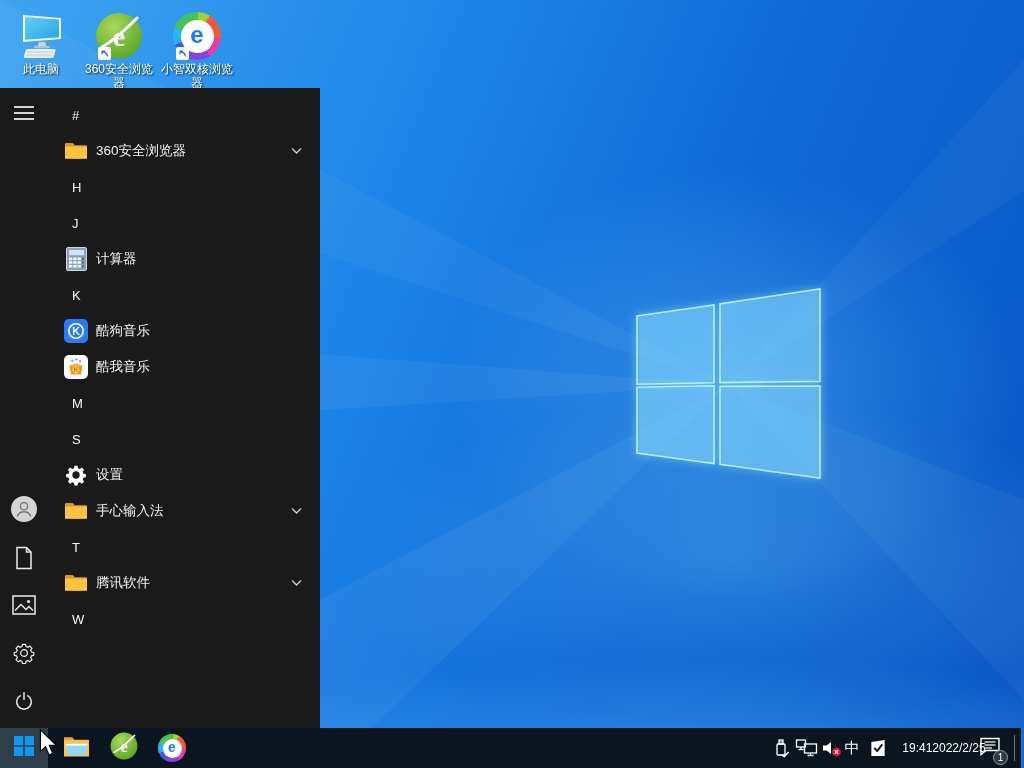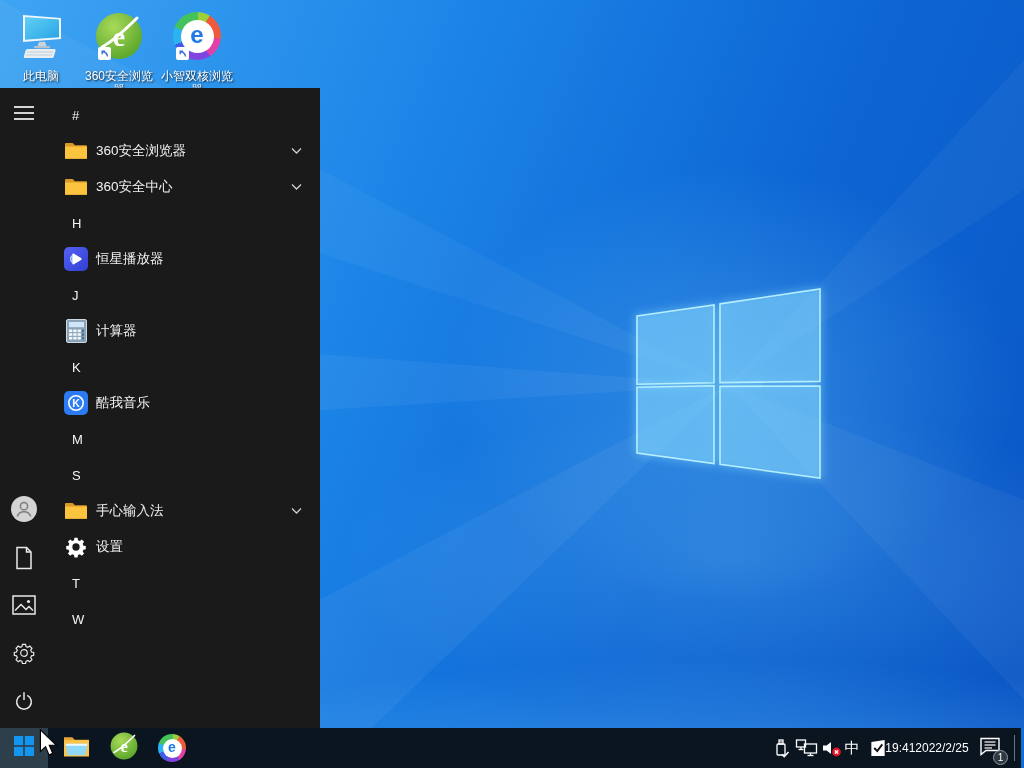--- a/index.html
+++ b/index.html
@@ -13,21 +13,21 @@
       radial-gradient(ellipse 760px 150px at 700px 766px, rgba(110,200,255,.40), transparent 72%),
       radial-gradient(ellipse 420px 320px at 732px 385px, rgba(130,215,255,.30), transparent 68%),
       linear-gradient(112deg, #3fa4f2 0%, #1d86e8 34%, #0d66d4 66%, #0a55c4 100%);
   }
   #wallpaper svg { position:absolute; inset:0; }
 
   
   #desktop-icons { position:absolute; left:2px; top:4px; display:flex; z-index:2; }
   .desk-icon { width:78px; display:flex; flex-direction:column; align-items:center; cursor:default; }
   .desk-icon .ic { height:56px; display:flex; align-items:flex-end; justify-content:center; position:relative; }
-  .desk-icon .lbl { margin-top:9px; font-size:12px; line-height:14px; text-align:center;
+  .desk-icon .lbl { margin-top:2px; font-size:12px; line-height:14px; text-align:center;
     color:#fff; text-shadow:1px 1px 2px rgba(0,0,0,.85); max-width:76px; word-break:break-all; }
   .sc-badge { position:absolute; left:3px; bottom:0; width:13px; height:13px; background:#fff;
     border-radius:2px; display:flex; align-items:center; justify-content:center; }
   .xz-outer { width:48px; height:48px; border-radius:50%;
     background:conic-gradient(from 320deg, #45c25c 0 12%, #9ccf3a 12% 20%, #f05a3c 20% 38%,
       #e040a8 38% 52%, #8044e0 52% 68%, #3f5be8 68% 80%, #2bb3f0 80% 92%, #45c25c 92% 100%);
     display:flex; align-items:center; justify-content:center; }
   .xz-inner { width:33px; height:33px; border-radius:50%; background:#fff; color:#1e7ae8;
     font-size:24px; font-weight:bold; display:flex; align-items:center; justify-content:center; padding-bottom:3px; }
   .xz-small .xz-outer { width:28px; height:28px; }
@@ -203,52 +203,22 @@
             <rect x="1" y="5.4" width="22" height="12.4" rx="0.8" fill="#fcc33f"></rect>
           </svg>
         </span>
         <span class="lbl">360安全浏览器</span>
         <span class="chev">
           <svg width="11" height="7" viewBox="0 0 11 7">
             <path d="M1 1l4.5 4.5L10 1" fill="none" stroke="#cfcfcf" stroke-width="1.3"></path>
           </svg>
         </span>
       </div>
-      <div class="row folder">
-        <span class="app-ic">
-          <svg width="24" height="20" viewBox="0 0 24 20">
-            <path d="M1 3.2c0-.7.5-1.2 1.2-1.2h6.4l2.4 2.3h10.8c.7 0 1.2.5 1.2 1.2v12.3H1z" fill="#d99a27"></path>
-            <rect x="1" y="5.4" width="22" height="12.4" rx="0.8" fill="#fcc33f"></rect>
-          </svg>
-        </span>
-        <span class="lbl">360安全中心</span>
-        <span class="chev">
-          <svg width="11" height="7" viewBox="0 0 11 7">
-            <path d="M1 1l4.5 4.5L10 1" fill="none" stroke="#cfcfcf" stroke-width="1.3"></path>
-          </svg>
-        </span>
-      </div>
       <div class="row header">
         <span class="lbl-h">H</span>
-      </div>
-      <div class="row app">
-        <span class="app-ic">
-          <svg width="24" height="24" viewBox="0 0 24 24">
-            <defs>
-              <linearGradient id="hx" x1="0" y1="0" x2="1" y2="1">
-                <stop offset="0" stop-color="#5561f2"></stop>
-                <stop offset="1" stop-color="#2f3fd4"></stop>
-              </linearGradient>
-            </defs>
-            <rect width="24" height="24" rx="5" fill="url(#hx)"></rect>
-            <path d="M9.4 7.8 16.4 12 9.4 16.2z" fill="#fff" stroke="#fff" stroke-width="2.4" stroke-linejoin="round"></path>
-            <path d="M7.6 9.2a5.2 5.2 0 0 0 0 5.6" stroke="#9fd4ff" stroke-width="1.5" fill="none" stroke-linecap="round"></path>
-          </svg>
-        </span>
-        <span class="lbl">恒星播放器</span>
       </div>
       <div class="row header">
         <span class="lbl-h">J</span>
       </div>
       <div class="row app">
         <span class="app-ic">
           <svg width="21" height="24" viewBox="0 0 21 24">
             <rect x="0.5" y="0.5" width="20" height="23" rx="1.5" fill="#8aa2b4" stroke="#cdd9e2" stroke-width="1"></rect>
             <rect x="3" y="3" width="15" height="5.2" fill="#cfe6fa"></rect>
             <g fill="#f4f8fb">
@@ -275,53 +245,82 @@
         <span class="lbl-h">K</span>
       </div>
       <div class="row app">
         <span class="app-ic">
           <svg width="24" height="24" viewBox="0 0 24 24">
             <rect width="24" height="24" rx="5" fill="#2d7bf4"></rect>
             <circle cx="12" cy="12" r="7.2" fill="none" stroke="#fff" stroke-width="1.6"></circle>
             <text x="12" y="16" font-size="10.5" font-weight="bold" fill="#fff" text-anchor="middle" font-family="Liberation Sans,sans-serif">K</text>
           </svg>
         </span>
+        <span class="lbl">酷狗音乐</span>
+      </div>
+      <div class="row app">
+        <span class="app-ic">
+          <svg width="24" height="24" viewBox="0 0 24 24">
+            <rect width="24" height="24" rx="5" fill="#fff"></rect>
+            <path d="M5.5 10.5h13L17 19.5H7z" fill="#f7941e"></path>
+            <path d="M5.5 10.5 12 12.6l6.5-2.1L12 8.4z" fill="#fbb03c"></path>
+            <circle cx="12" cy="15" r="3.4" fill="#ffd64d"></circle>
+            <text x="12" y="17.4" font-size="6.5" font-weight="bold" fill="#e8641c" text-anchor="middle" font-family="Liberation Sans,sans-serif">K</text>
+            <circle cx="8.3" cy="5.8" r="1.2" fill="#37c6f4"></circle>
+            <circle cx="12.3" cy="4.4" r="1" fill="#3b6ff0"></circle>
+            <circle cx="16" cy="6.2" r="1.1" fill="#f066a8"></circle>
+          </svg>
+        </span>
         <span class="lbl">酷我音乐</span>
       </div>
       <div class="row header">
         <span class="lbl-h">M</span>
       </div>
       <div class="row header">
         <span class="lbl-h">S</span>
+      </div>
+      <div class="row app">
+        <span class="app-ic">
+          <svg width="22" height="22" viewBox="0 0 24 24">
+            <path fill="#fff" d="M10.3 2h3.4l.5 2.6 2 .8 2.2-1.5 2.4 2.4-1.5 2.2.8 2 2.6.5v3.4l-2.6.5-.8 2 1.5 2.2-2.4 2.4-2.2-1.5-2 .8-.5 2.6h-3.4l-.5-2.6-2-.8-2.2 1.5-2.4-2.4 1.5-2.2-.8-2-2.6-.5v-3.4l2.6-.5.8-2-1.5-2.2 2.4-2.4 2.2 1.5 2-.8z"></path>
+            <circle cx="12" cy="12" r="4" fill="#1a1a1a"></circle>
+          </svg>
+        </span>
+        <span class="lbl">设置</span>
       </div>
       <div class="row folder">
         <span class="app-ic">
           <svg width="24" height="20" viewBox="0 0 24 20">
             <path d="M1 3.2c0-.7.5-1.2 1.2-1.2h6.4l2.4 2.3h10.8c.7 0 1.2.5 1.2 1.2v12.3H1z" fill="#d99a27"></path>
             <rect x="1" y="5.4" width="22" height="12.4" rx="0.8" fill="#fcc33f"></rect>
           </svg>
         </span>
         <span class="lbl">手心输入法</span>
         <span class="chev">
           <svg width="11" height="7" viewBox="0 0 11 7">
             <path d="M1 1l4.5 4.5L10 1" fill="none" stroke="#cfcfcf" stroke-width="1.3"></path>
           </svg>
         </span>
       </div>
-      <div class="row app">
-        <span class="app-ic">
-          <svg width="22" height="22" viewBox="0 0 24 24">
-            <path fill="#fff" d="M10.3 2h3.4l.5 2.6 2 .8 2.2-1.5 2.4 2.4-1.5 2.2.8 2 2.6.5v3.4l-2.6.5-.8 2 1.5 2.2-2.4 2.4-2.2-1.5-2 .8-.5 2.6h-3.4l-.5-2.6-2-.8-2.2 1.5-2.4-2.4 1.5-2.2-.8-2-2.6-.5v-3.4l2.6-.5.8-2-1.5-2.2 2.4-2.4 2.2 1.5 2-.8z"></path>
-            <circle cx="12" cy="12" r="4" fill="#1a1a1a"></circle>
-          </svg>
-        </span>
-        <span class="lbl">设置</span>
-      </div>
       <div class="row header">
         <span class="lbl-h">T</span>
+      </div>
+      <div class="row folder">
+        <span class="app-ic">
+          <svg width="24" height="20" viewBox="0 0 24 20">
+            <path d="M1 3.2c0-.7.5-1.2 1.2-1.2h6.4l2.4 2.3h10.8c.7 0 1.2.5 1.2 1.2v12.3H1z" fill="#d99a27"></path>
+            <rect x="1" y="5.4" width="22" height="12.4" rx="0.8" fill="#fcc33f"></rect>
+          </svg>
+        </span>
+        <span class="lbl">腾讯软件</span>
+        <span class="chev">
+          <svg width="11" height="7" viewBox="0 0 11 7">
+            <path d="M1 1l4.5 4.5L10 1" fill="none" stroke="#cfcfcf" stroke-width="1.3"></path>
+          </svg>
+        </span>
       </div>
       <div class="row header">
         <span class="lbl-h">W</span>
       </div>
     </div>
 </div>
 
 <div id="taskbar">
   <div class="tb-btn" id="tb-start">
       <span><svg width="20" height="20" viewBox="0 0 20 20">
@@ -392,21 +391,21 @@
           <path d="M14.8 12.3l3.4 3.4M18.2 12.3l-3.4 3.4" stroke="#fff" stroke-width="1.3"></path>
         </svg>
       </div>
     <div class="tray-it" id="tray-ime" style="left:92px">中</div>
     <div class="tray-it" style="left:118px">
         <svg width="19" height="19" viewBox="0 0 20 20">
           <path d="M3 3.8 17 1.6v16.8H3z" fill="#fff"></path>
           <path d="M6 10l3.2 3.2L14.5 6.2" stroke="#111" stroke-width="2" fill="none"></path>
         </svg>
       </div>
-    <div class="tray-it" id="tray-clock" style="left:167px">
+    <div class="tray-it" id="tray-clock" style="left:184px">
       <div>19:41</div>
       <div>2022/2/25</div>
     </div>
     <div class="tray-it" style="left:230px">
       <span id="ac-svg"><svg width="22" height="20" viewBox="0 0 22 20">
             <path d="M2 2.5h18v12H7l-5 4z" fill="none" stroke="#fff" stroke-width="1.4"></path>
             <g stroke="#fff" stroke-width="1.2">
               <line x1="5.5" y1="6" x2="16.5" y2="6"></line>
               <line x1="5.5" y1="9" x2="16.5" y2="9"></line>
               <line x1="5.5" y1="12" x2="13" y2="12"></line>

